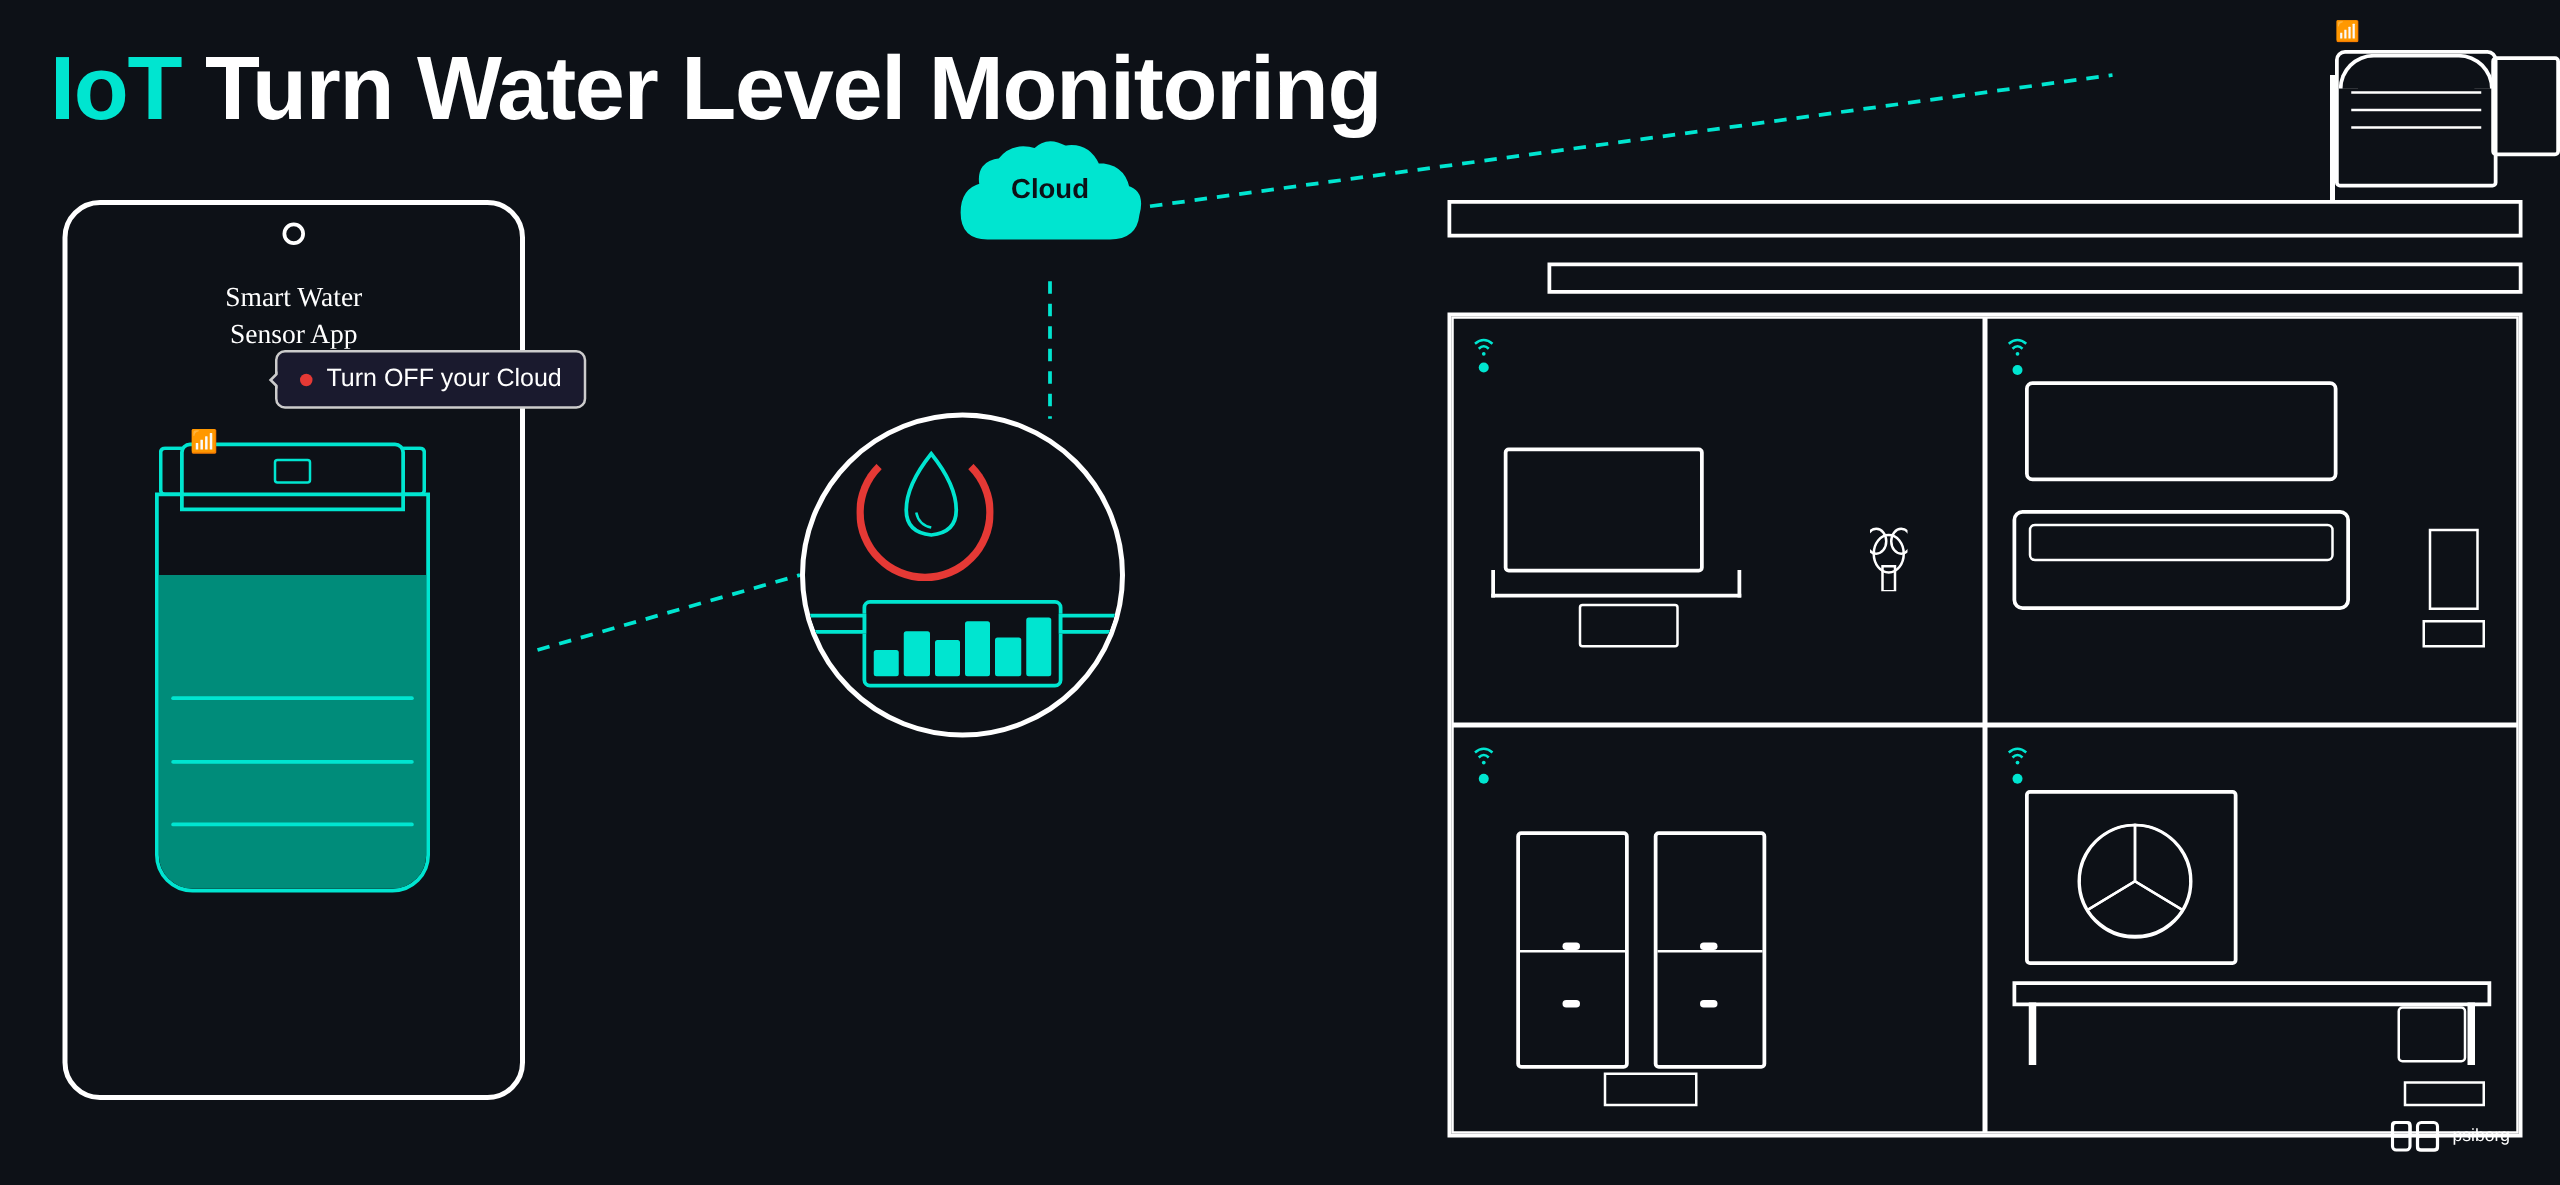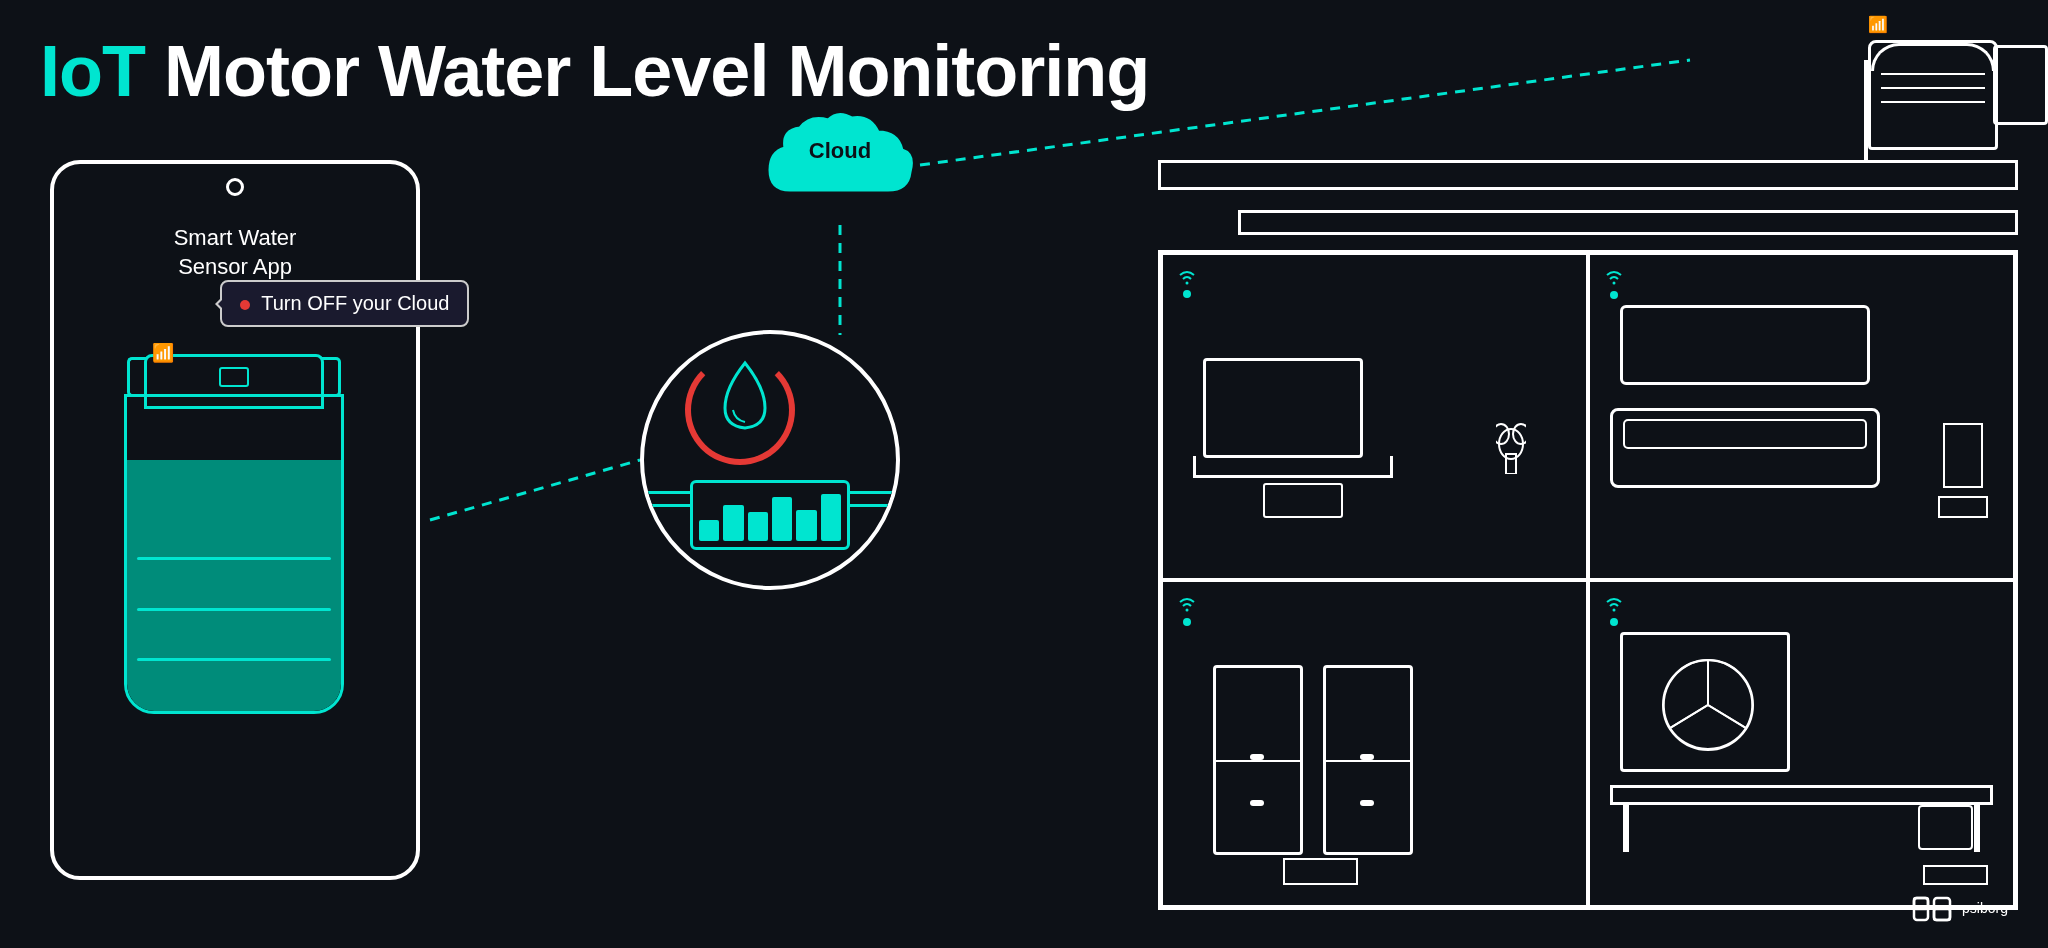--- a/index.html
+++ b/index.html
@@ -47,20 +47,21 @@
       border: 3px solid #ffffff;
       border-radius: 50%;
     }
     .tablet-screen {
       position: absolute;
       top: 50px;
       left: 10px;
       right: 10px;
       bottom: 10px;
       background: transparent;
+      font-family: Liberation Serif, serif;
     }
     .tablet-app-title {
       color: #ffffff;
       font-size: 22px;
       text-align: center;
       line-height: 1.3;
       margin-top: 10px;
     }
 
     
@@ -421,21 +422,21 @@
 <svg class="connections" xmlns="http://www.w3.org/2000/svg">
 
   <line x1="430" y1="520" x2="640" y2="460" stroke="#00e5d0" stroke-width="3" stroke-dasharray="10,8"></line>
 
   <line x1="840" y1="225" x2="840" y2="335" stroke="#00e5d0" stroke-width="3" stroke-dasharray="10,8"></line>
 
   <line x1="920" y1="165" x2="1690" y2="60" stroke="#00e5d0" stroke-width="3" stroke-dasharray="10,8"></line>
 </svg>
 
 <div class="page-title">
-  <span class="iot">IoT</span><span> Motor Water Level Monitoring</span>
+  <span class="iot">IoT</span><span> Turn Water Level Monitoring</span>
 </div>
 
 <div class="tablet">
   <div class="tablet-camera"></div>
   <div class="tablet-screen">
     <div class="tablet-app-title">Smart Water<br>Sensor App</div>
 
     <div class="tank-container">
       <div class="tank-top">
         <div class="tank-handle-left"></div>

